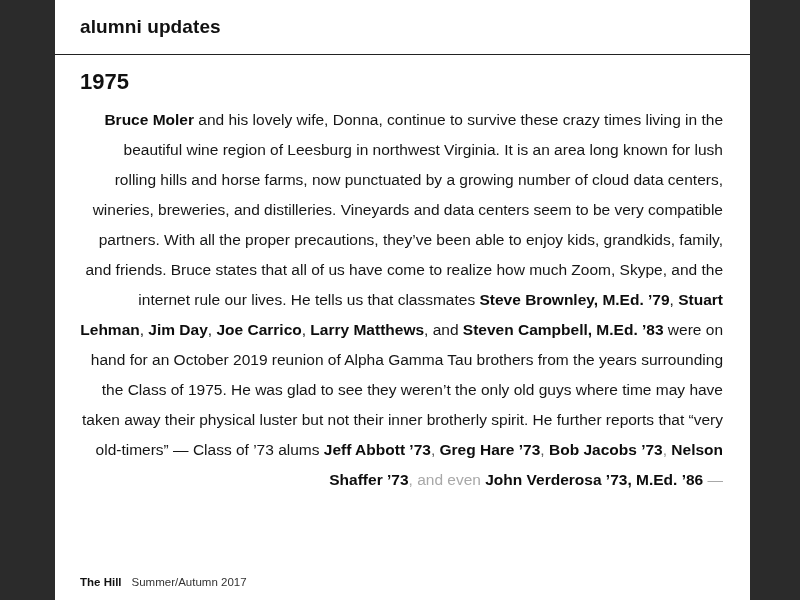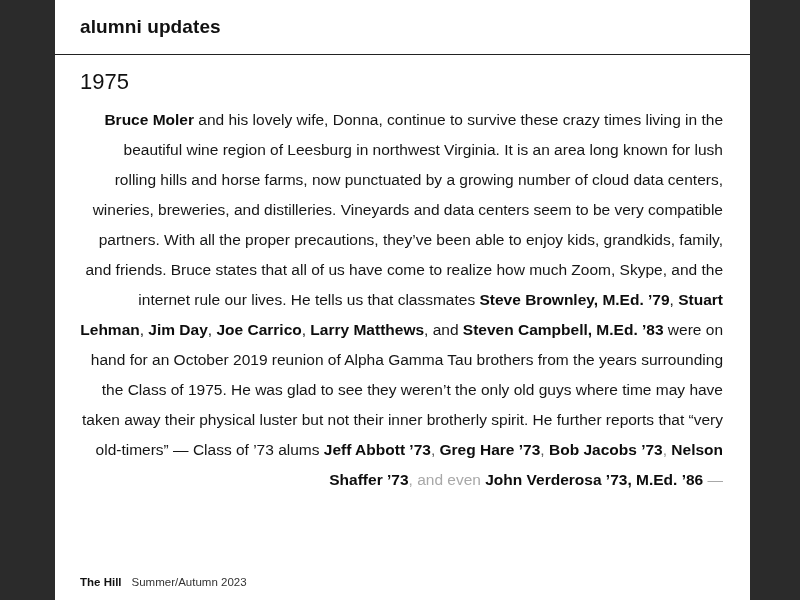--- a/index.html
+++ b/index.html
@@ -37,21 +37,21 @@
     padding: 14px 27px 0 25px;
   }
   .subtitle {
     font-style: italic;
     font-size: 16px;
     color: #111;
     margin: 0 0 22px 0;
   }
   .year-heading {
     font-size: 22px;
-    font-weight: normal;
+    font-weight: bold;
     color: #111;
     margin: 0 0 10px 0;
   }
   .body-text {
     font-size: 15.5px;
     line-height: 30px;
     color: #161616;
     text-align: right;
     margin: 0;
   }
@@ -110,17 +110,17 @@
     <h2 class="year-heading">1975</h2>
 
     <p class="body-text"><b>Bruce Moler</b><span> and his lovely wife, Donna, continue to survive these crazy times living in the beautiful wine region of Leesburg in northwest Virginia. It is an area long known for lush rolling hills and horse farms, now punctuated by a growing number of cloud data centers, wineries, breweries, and distilleries. Vineyards and data centers seem to be very compatible partners. With all the proper precautions, they’ve been able to enjoy kids, grandkids, family, and friends. Bruce states that all of us have come to realize how much Zoom, Skype, and the internet rule our lives. He tells us that classmates </span><b>Steve Brownley, M.Ed. ’79</b><span>, </span><b>Stuart Lehman</b><span>, </span><b>Jim Day</b><span>, </span><b>Joe Carrico</b><span>, </span><b>Larry Matthews</b><span>, and </span><b>Steven Campbell, M.Ed. ’83</b><span> were on hand for an October 2019 reunion of Alpha Gamma Tau brothers from the years surrounding the Class of 1975. He was glad to see they weren’t the only old guys where time may have taken away their physical luster but not their inner brotherly spirit. He further reports that “very old-timers” — Class of ’73 alums </span><b class="fade1">Jeff Abbott ’73</b><span class="fade1">, </span><b class="fade1">Greg Hare ’73</b><span class="fade1">, </span><b class="fade2">Bob Jacobs ’73</b><span class="fade2">, </span><b class="fade2">Nelson Shaffer ’73</b><span class="fade3">, and even </span><b class="fade3">John Verderosa ’73, M.Ed. ’86</b><span class="fade3"> —</span></p>
   </div>
 
   <div class="fade-mask"></div>
 
   <div class="footer">
     <div class="footer-inner">
       <span class="footer-brand">The Hill</span>
-      <span class="footer-issue">Summer/Autumn 2023</span>
+      <span class="footer-issue">Summer/Autumn 2017</span>
     </div>
   </div>
 
 </div>
 
 </body></html>

